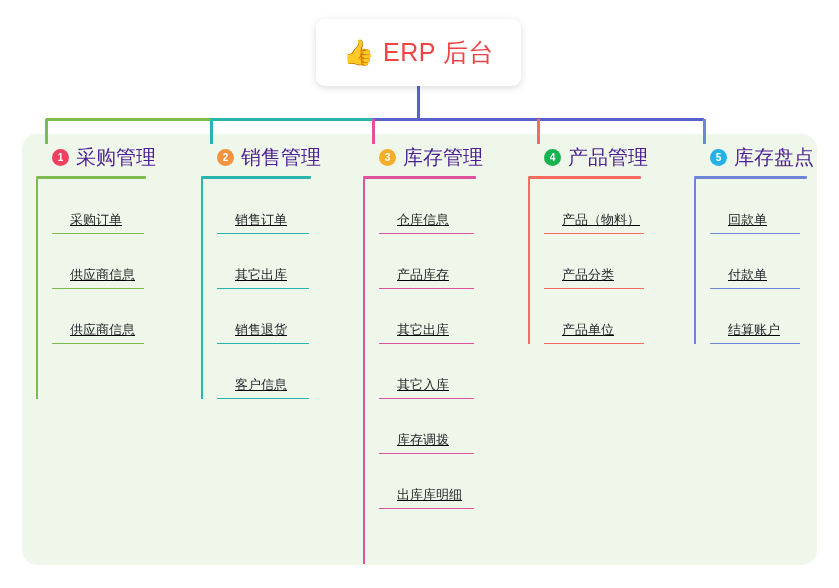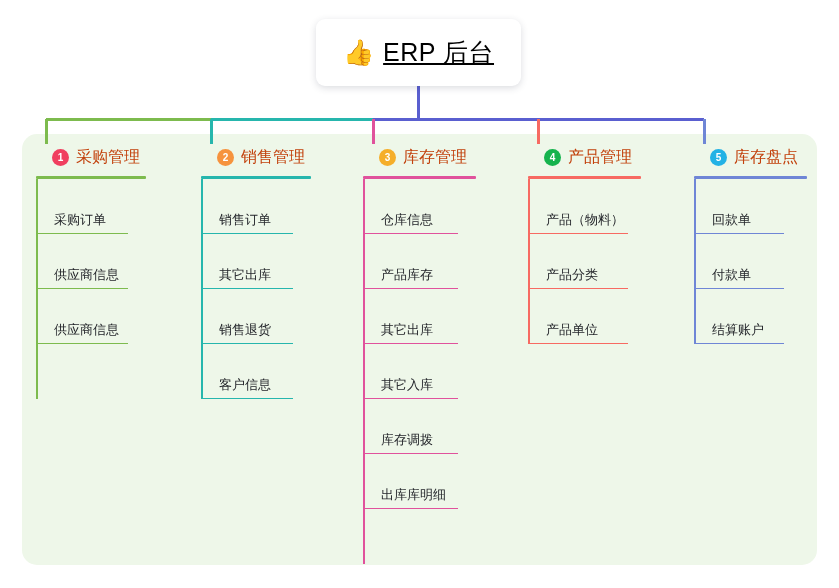--- a/index.html
+++ b/index.html
@@ -24,24 +24,23 @@
     box-sizing:border-box;
   }
   .root-emoji{
     font-family:"DejaVu Sans",sans-serif;
     font-size:25px;line-height:1;
     margin-right:9px;
     display:inline-block;
   }
   .root-title{
     font-size:25px;
-    color:#000000;
+    color:#ef4444;
     letter-spacing:.5px;
     white-space:nowrap;
-    text-decoration:underline;
   }
 
   
   .panel{
     position:absolute;
     left:22px; top:134px;
     width:795px; height:431px;
     background:#eef7e9;
     border-radius:15px;
   }
@@ -58,28 +57,28 @@
     white-space:nowrap;
   }
   .badge{
     width:17px;height:17px;border-radius:50%;
     display:inline-flex;align-items:center;justify-content:center;
     color:#fff;font-size:10px;font-weight:bold;
     margin-right:7px;flex:0 0 auto;
     font-family:"Liberation Sans",sans-serif;
   }
   .col-title{
-    font-size:16px;color:#c2410c;
+    font-size:20px;color:#4c1d95;
   }
   .header-rule{
     height:3px;margin-top:6px;border-radius:1px;
   }
 
   
-  .leaves{position:relative;}
+  .leaves{position:relative;padding-left:16px;text-decoration:underline;}
   .spine{
     position:absolute;left:0;top:0;width:2px;
   }
   .leaf{
     position:relative;
     height:55px;
     display:flex;
     align-items:flex-end;
     box-sizing:border-box;
   }

